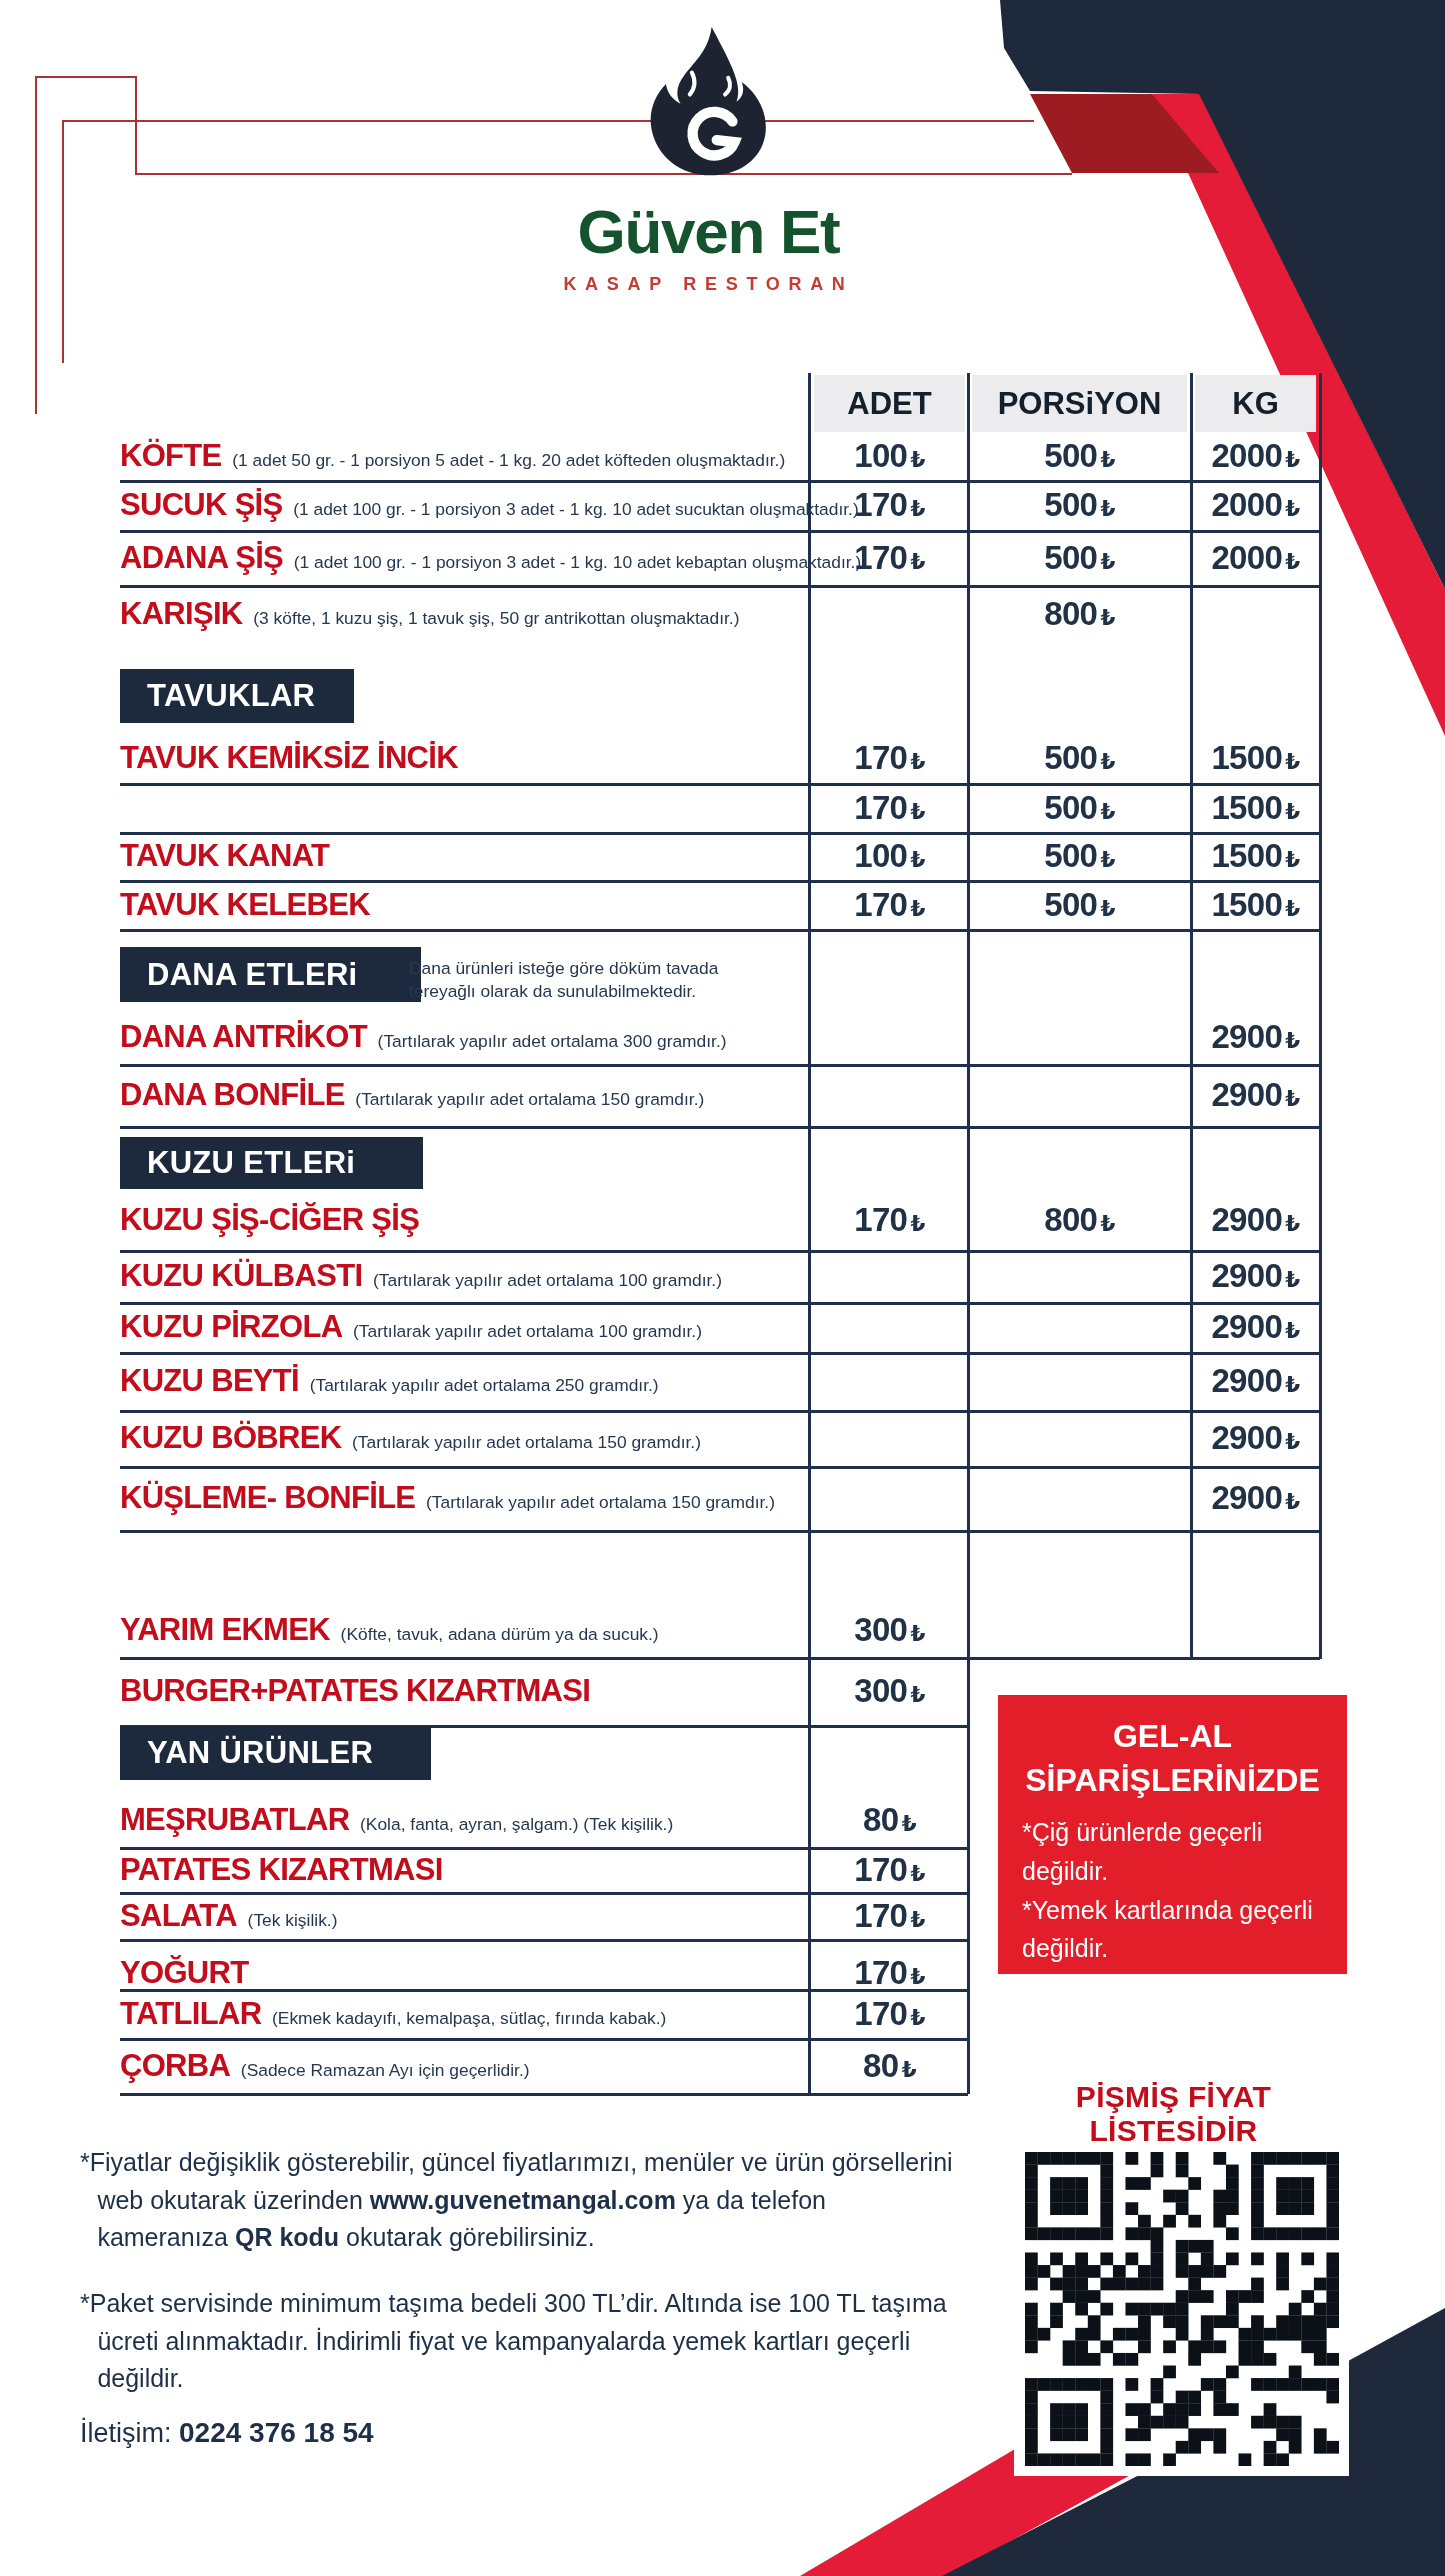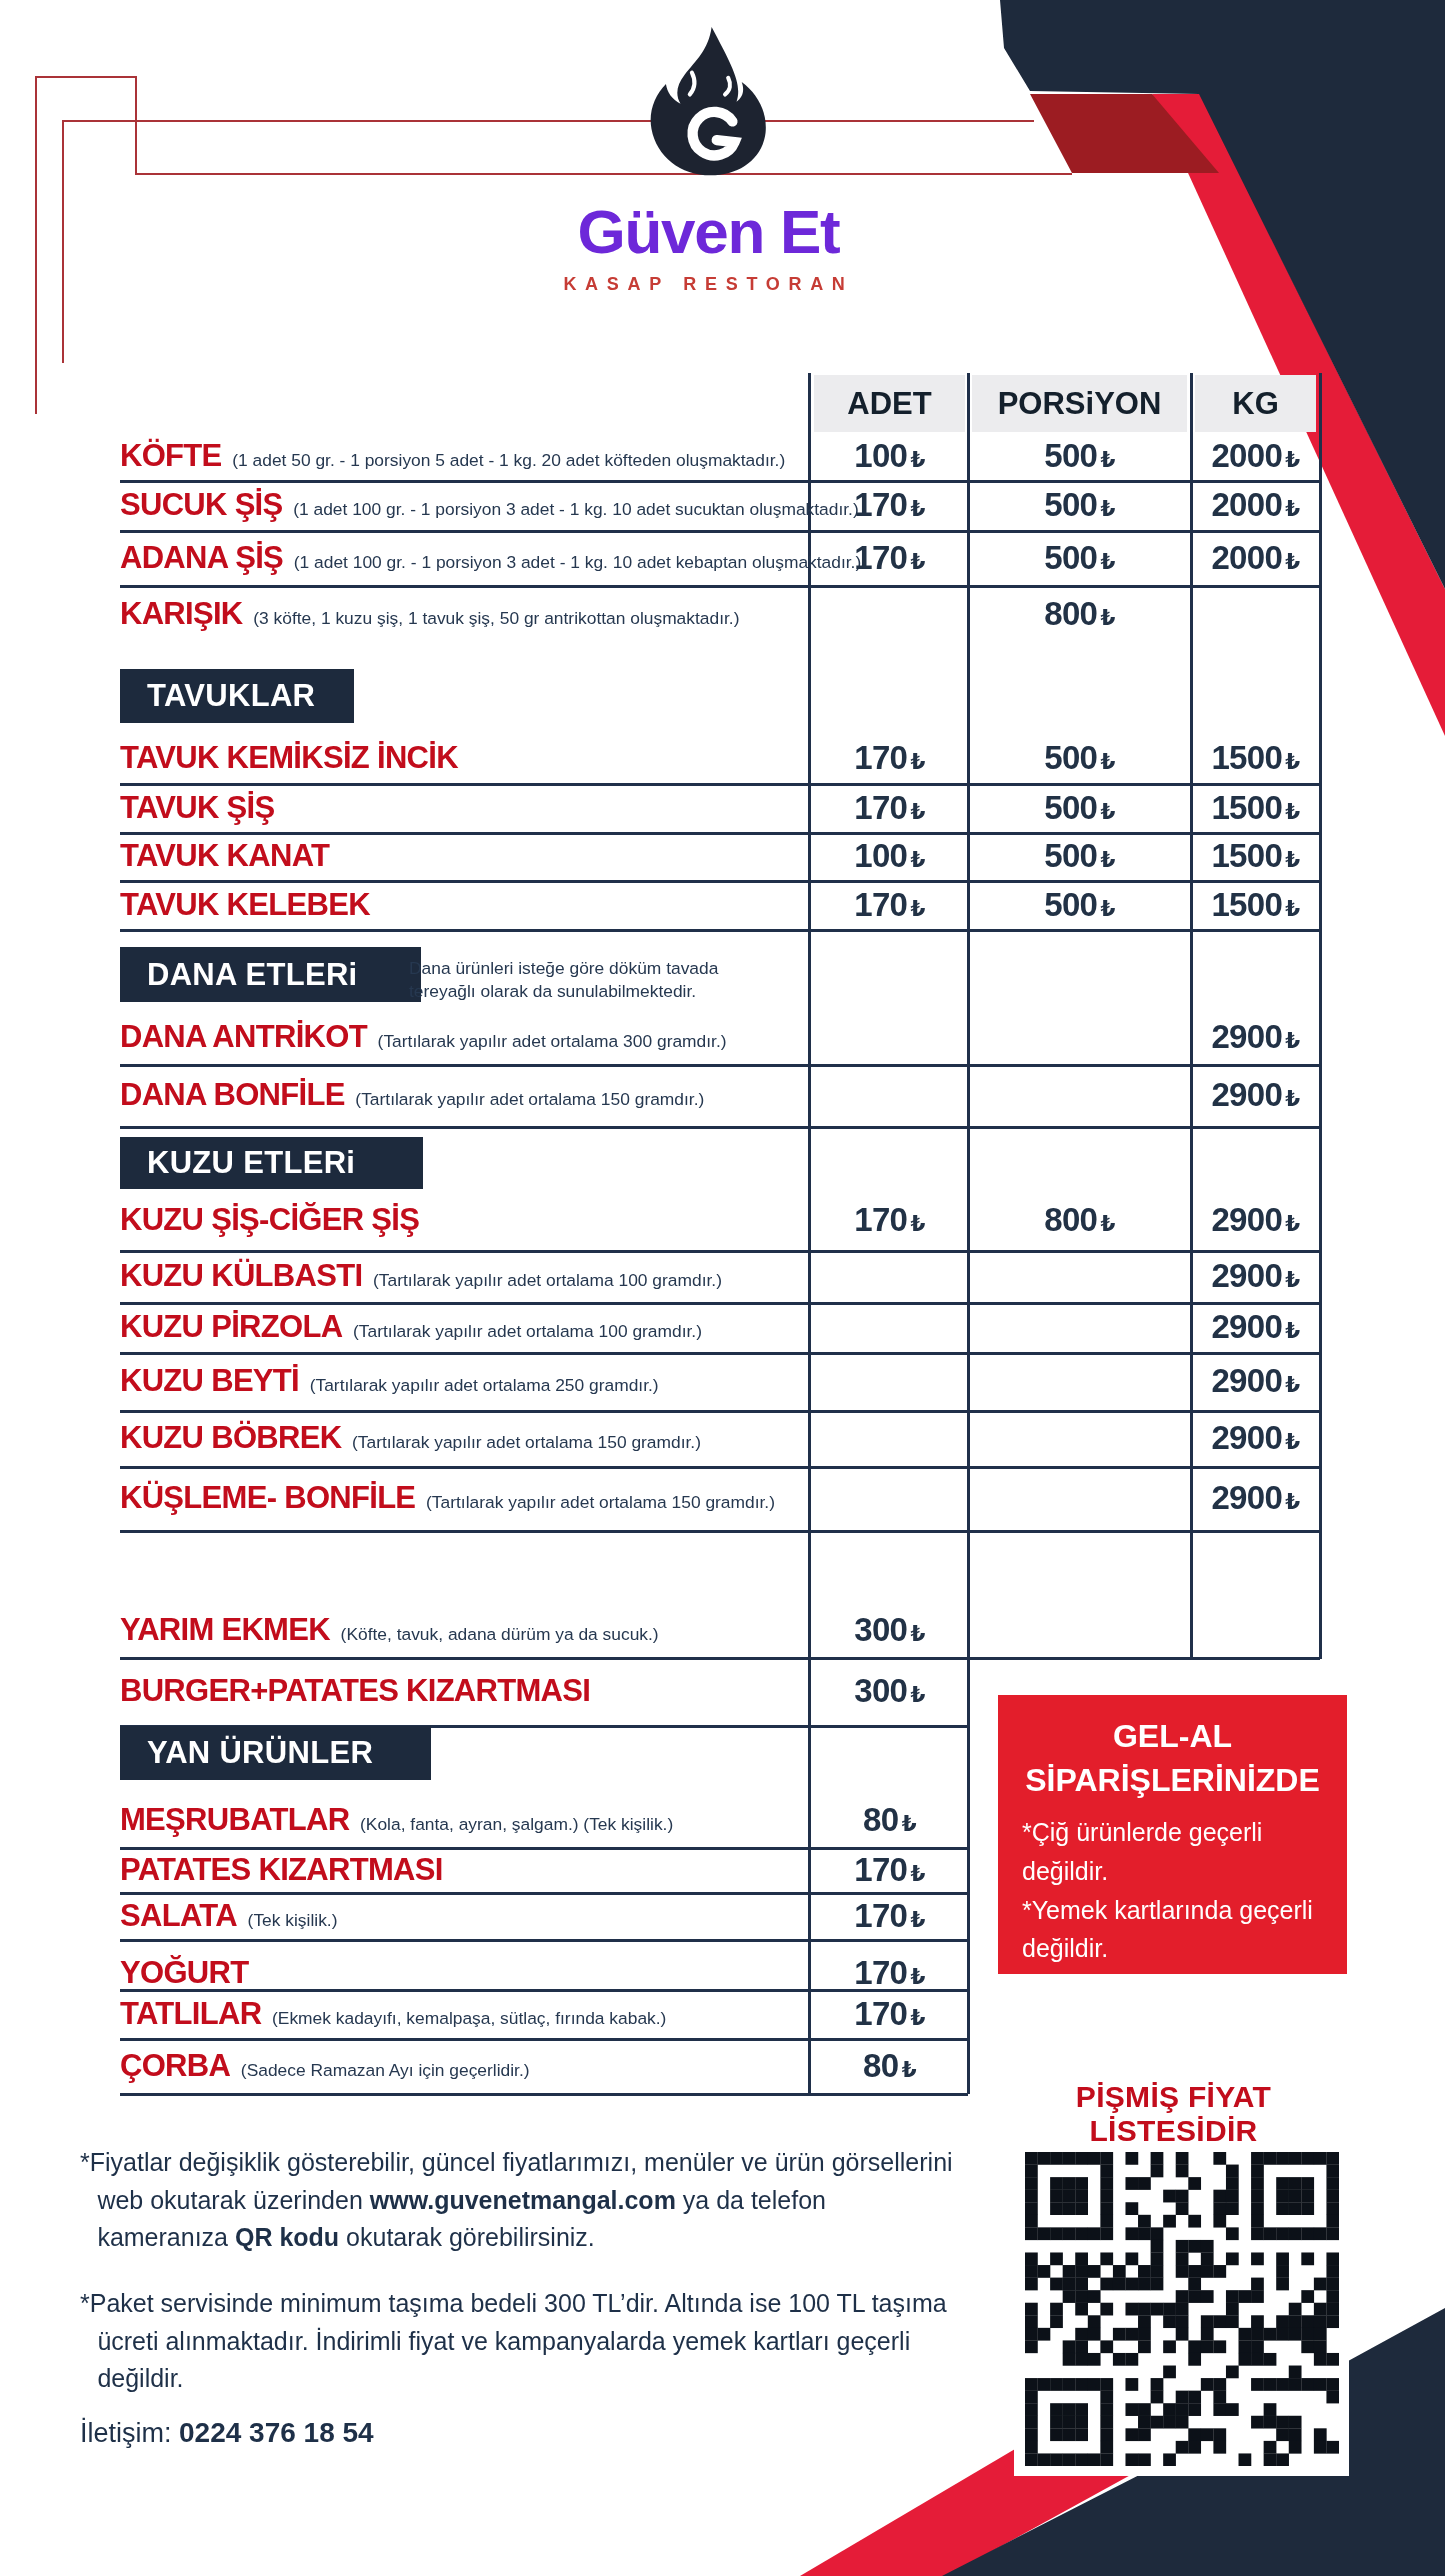--- a/index.html
+++ b/index.html
@@ -12,21 +12,21 @@
   .shape.maroon-tr{background:#9c1c22;clip-path:polygon(1030px 94px,1152px 94px,1219px 173px,1072px 173px);}
   .shape.red-br{background:#e51c38;clip-path:polygon(800px 2576px,947px 2576px,1176px 2450px,1049px 2429px);}
   .shape.navy-br{background:#1e2a3c;clip-path:polygon(1445px 2308px,1445px 2576px,942px 2576px,1151px 2469px);}
   
   .rline{position:absolute;background:#aa3338;}
   
   .hl{position:absolute;height:2.7px;background:#20304a;}
   .vl{position:absolute;width:2.7px;background:#20304a;}
   
   .logo{position:absolute;left:541px;top:27px;width:335px;text-align:center;}
-  .logo .word{font-size:62px;font-weight:800;color:#6d28d9;letter-spacing:-1.3px;margin-top:1.3px;}
+  .logo .word{font-size:62px;font-weight:800;color:#14532d;letter-spacing:-1.3px;margin-top:1.3px;}
   .logo .tag{font-size:18px;font-weight:600;color:#c63c35;letter-spacing:8.7px;margin-top:6.7px;}
   
   .hc{position:absolute;top:375px;height:57px;background:#ececee;display:flex;align-items:center;justify-content:center;
       font-size:31px;font-weight:800;color:#14202c;letter-spacing:0px;}
   
   .row{position:absolute;left:0;width:1445px;}
   .lbl{position:absolute;left:120px;top:50%;transform:translateY(-50%);display:flex;align-items:baseline;gap:10.7px;width:682px;white-space:nowrap;}
   .nm{font-size:31px;font-weight:800;color:#c20d1c;letter-spacing:-0.7px;}
   .ds{font-size:17.4px;color:#263850;}
   .pc{position:absolute;top:50%;transform:translateY(-50%);text-align:center;font-size:33px;font-weight:800;color:#223246;letter-spacing:-0.7px;}
@@ -159,24 +159,20 @@
   <div class="row" style="top:733px;height:50px">
     <div class="lbl">
         <span class="nm">TAVUK KEMİKSİZ İNCİK</span>
         <span class="ds"></span>
       </div>
     <div class="pc c1 price"><span>170</span><span class="tl">₺</span></div>
     <div class="pc c2 price"><span>500</span><span class="tl">₺</span></div>
     <div class="pc c3 price"><span>1500</span><span class="tl">₺</span></div>
   </div>
   <div class="row" style="top:783px;height:49px">
-    <div class="lbl">
-        <span class="nm">TAVUK ŞİŞ</span>
-        <span class="ds"></span>
-      </div>
     <div class="pc c1 price"><span>170</span><span class="tl">₺</span></div>
     <div class="pc c2 price"><span>500</span><span class="tl">₺</span></div>
     <div class="pc c3 price"><span>1500</span><span class="tl">₺</span></div>
   </div>
   <div class="row" style="top:832px;height:48px">
     <div class="lbl">
         <span class="nm">TAVUK KANAT</span>
         <span class="ds"></span>
       </div>
     <div class="pc c1 price"><span>100</span><span class="tl">₺</span></div>

